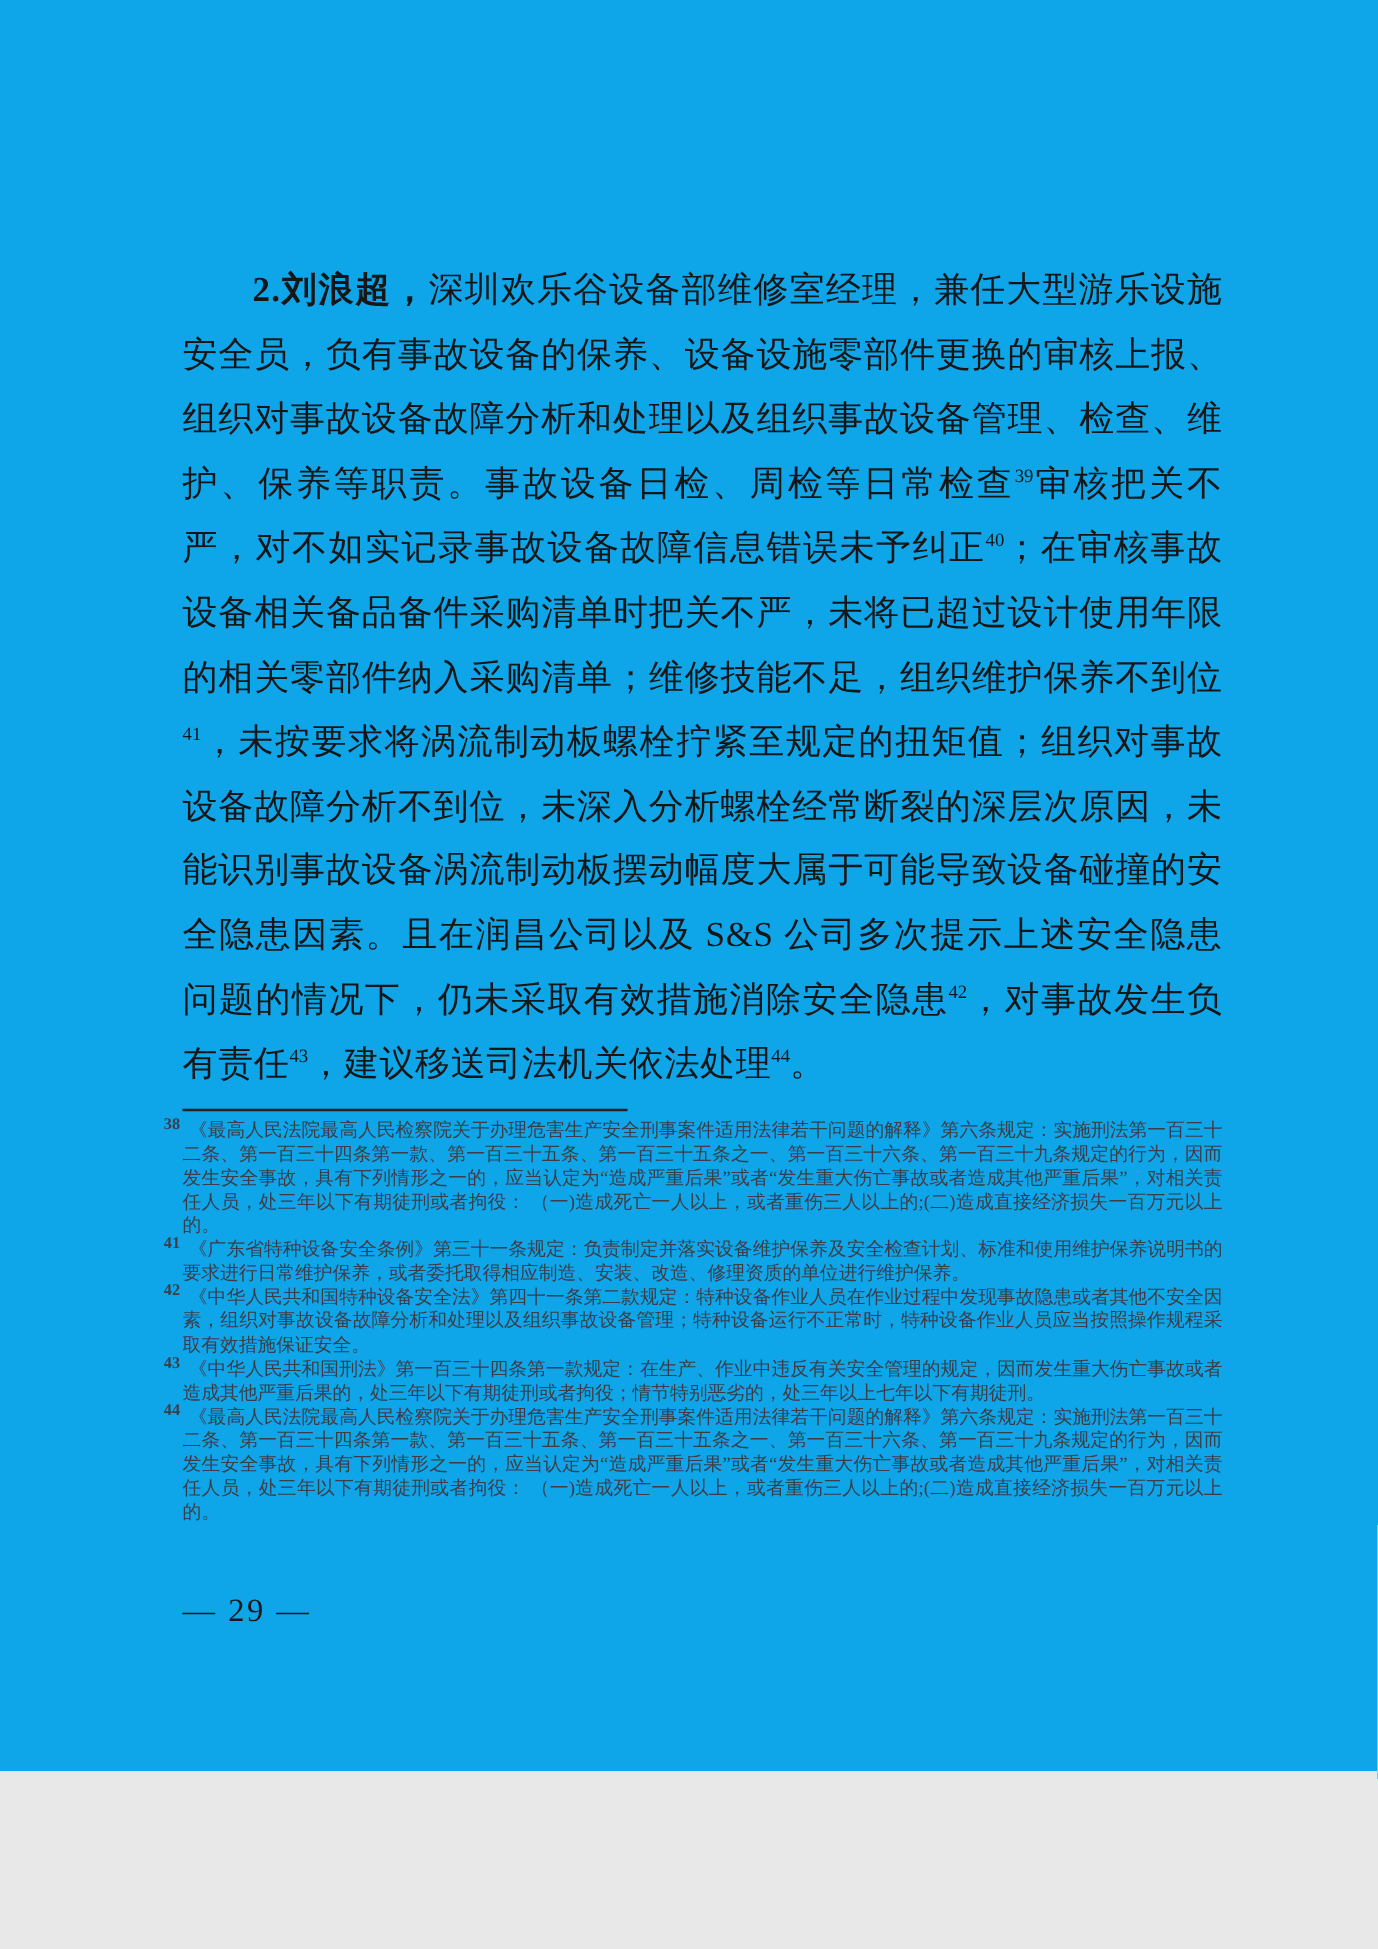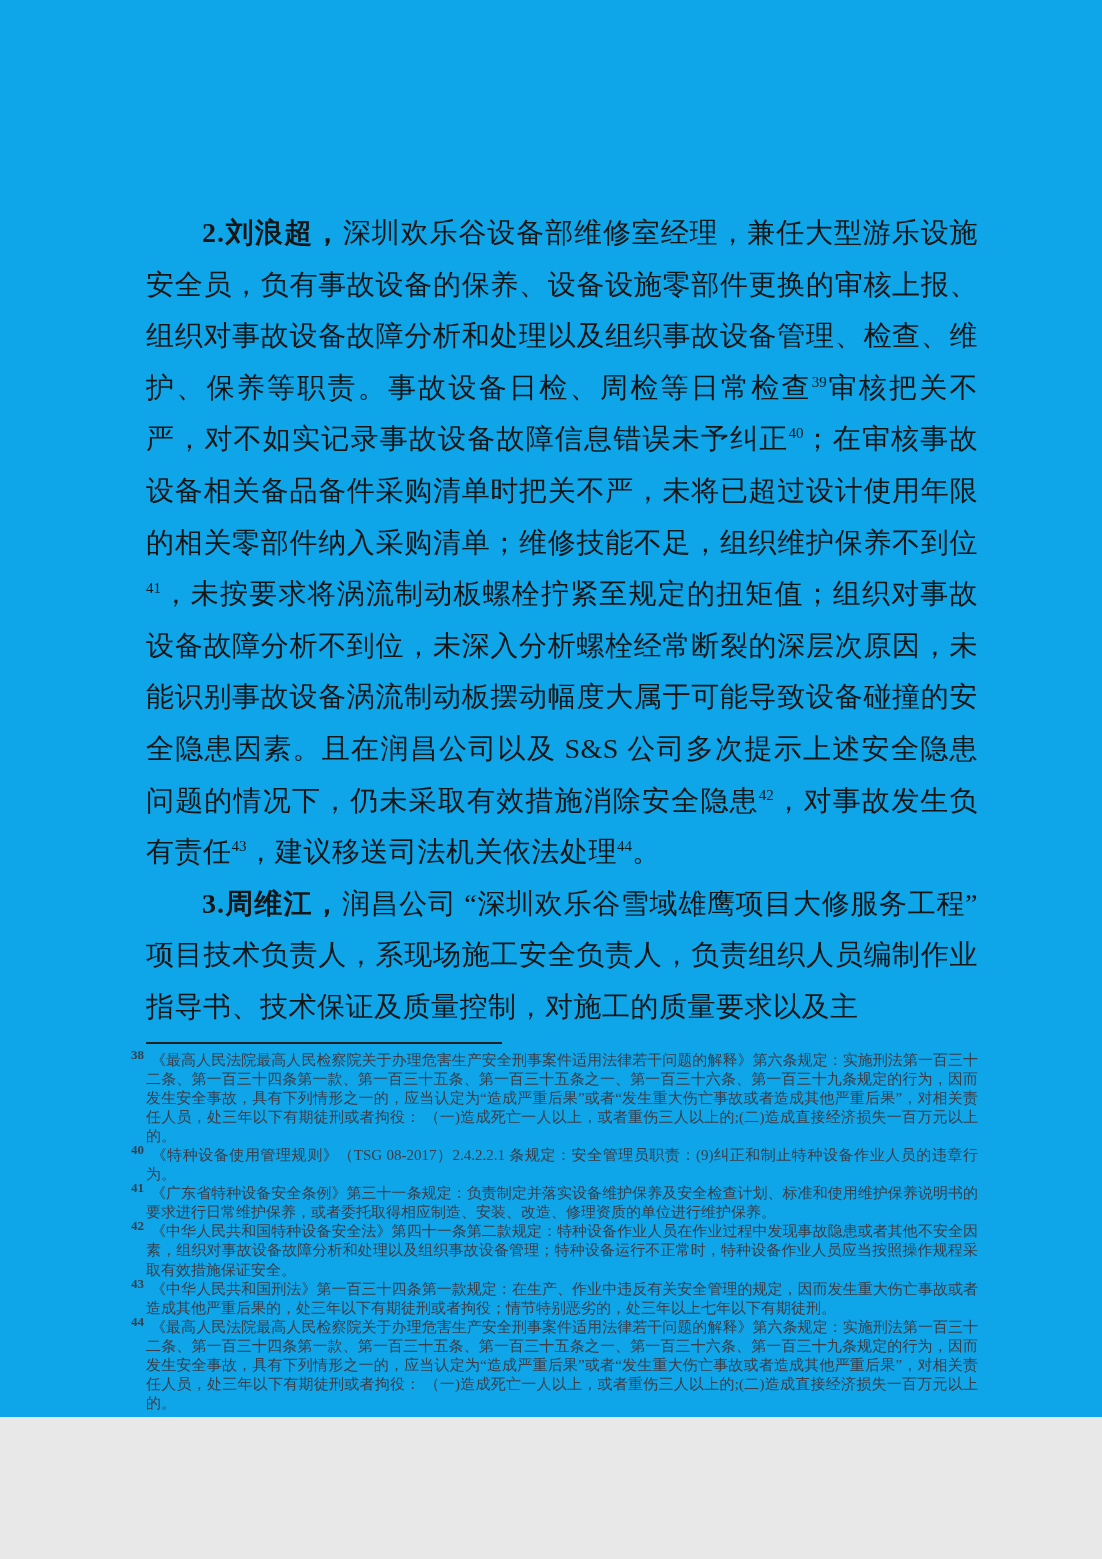--- a/index.html
+++ b/index.html
@@ -72,29 +72,27 @@
     letter-spacing: 2px;
   }
 </style>
 </head>
 <body>
 
 <div class="page">
   <main class="doc-body">
 
   <p class="para"><strong>2.刘浪超，</strong><span>深圳欢乐谷设备部维修室经理，兼任大型游乐设施安全员，负有事故设备的保养、设备设施零部件更换的审核上报、组织对事故设备故障分析和处理以及组织事故设备管理、检查、维护、保养等职责。事故设备日检、周检等日常检查</span><sup class="fn-ref">39</sup><span>审核把关不严，对不如实记录事故设备故障信息错误未予纠正</span><sup class="fn-ref">40</sup><span>；在审核事故设备相关备品备件采购清单时把关不严，未将已超过设计使用年限的相关零部件纳入采购清单；维修技能不足，组织维护保养不到位</span><sup class="fn-ref">41</sup><span>，未按要求将涡流制动板螺栓拧紧至规定的扭矩值；组织对事故设备故障分析不到位，未深入分析螺栓经常断裂的深层次原因，未能识别事故设备涡流制动板摆动幅度大属于可能导致设备碰撞的安全隐患因素。且在润昌公司以及 S&amp;S 公司多次提示上述安全隐患问题的情况下，仍未采取有效措施消除安全隐患</span><sup class="fn-ref">42</sup><span>，对事故发生负有责任</span><sup class="fn-ref">43</sup><span>，建议移送司法机关依法处理</span><sup class="fn-ref">44</sup><span>。</span></p>
-      <p class="para"><strong>3.周维江，</strong><span>润昌公司 “深圳欢乐谷雪域雄鹰项目大修服务工程” 项目技术负责人，系现场施工安全负责人，负责组织人员编制作业指导书、技术保证及质量控制，对施工的质量要求以及主</span></p>
     </main>
 
   <hr class="fn-rule">
 
   <section class="footnotes">
 
   <p class="footnote"><sup class="fn-num">38</sup><span>《最高人民法院最高人民检察院关于办理危害生产安全刑事案件适用法律若干问题的解释》第六条规定：实施刑法第一百三十二条、第一百三十四条第一款、第一百三十五条、第一百三十五条之一、第一百三十六条、第一百三十九条规定的行为，因而发生安全事故，具有下列情形之一的，应当认定为“造成严重后果”或者“发生重大伤亡事故或者造成其他严重后果”，对相关责任人员，处三年以下有期徒刑或者拘役： （一)造成死亡一人以上，或者重伤三人以上的;(二)造成直接经济损失一百万元以上的。</span></p>
-      <p class="footnote"><sup class="fn-num">40</sup><span>《特种设备使用管理规则》（TSG 08-2017）2.4.2.2.1 条规定：安全管理员职责：(9)纠正和制止特种设备作业人员的违章行为。</span></p>
       <p class="footnote"><sup class="fn-num">41</sup><span>《广东省特种设备安全条例》第三十一条规定：负责制定并落实设备维护保养及安全检查计划、标准和使用维护保养说明书的要求进行日常维护保养，或者委托取得相应制造、安装、改造、修理资质的单位进行维护保养。</span></p>
       <p class="footnote"><sup class="fn-num">42</sup><span>《中华人民共和国特种设备安全法》第四十一条第二款规定：特种设备作业人员在作业过程中发现事故隐患或者其他不安全因素，组织对事故设备故障分析和处理以及组织事故设备管理；特种设备运行不正常时，特种设备作业人员应当按照操作规程采取有效措施保证安全。</span></p>
       <p class="footnote"><sup class="fn-num">43</sup><span>《中华人民共和国刑法》第一百三十四条第一款规定：在生产、作业中违反有关安全管理的规定，因而发生重大伤亡事故或者造成其他严重后果的，处三年以下有期徒刑或者拘役；情节特别恶劣的，处三年以上七年以下有期徒刑。</span></p>
       <p class="footnote"><sup class="fn-num">44</sup><span>《最高人民法院最高人民检察院关于办理危害生产安全刑事案件适用法律若干问题的解释》第六条规定：实施刑法第一百三十二条、第一百三十四条第一款、第一百三十五条、第一百三十五条之一、第一百三十六条、第一百三十九条规定的行为，因而发生安全事故，具有下列情形之一的，应当认定为“造成严重后果”或者“发生重大伤亡事故或者造成其他严重后果”，对相关责任人员，处三年以下有期徒刑或者拘役： （一)造成死亡一人以上，或者重伤三人以上的;(二)造成直接经济损失一百万元以上的。</span></p>
     </section>
 
   <footer class="page-footer">
     <span class="page-num">— 29 —</span>
   </footer>
 </div>

